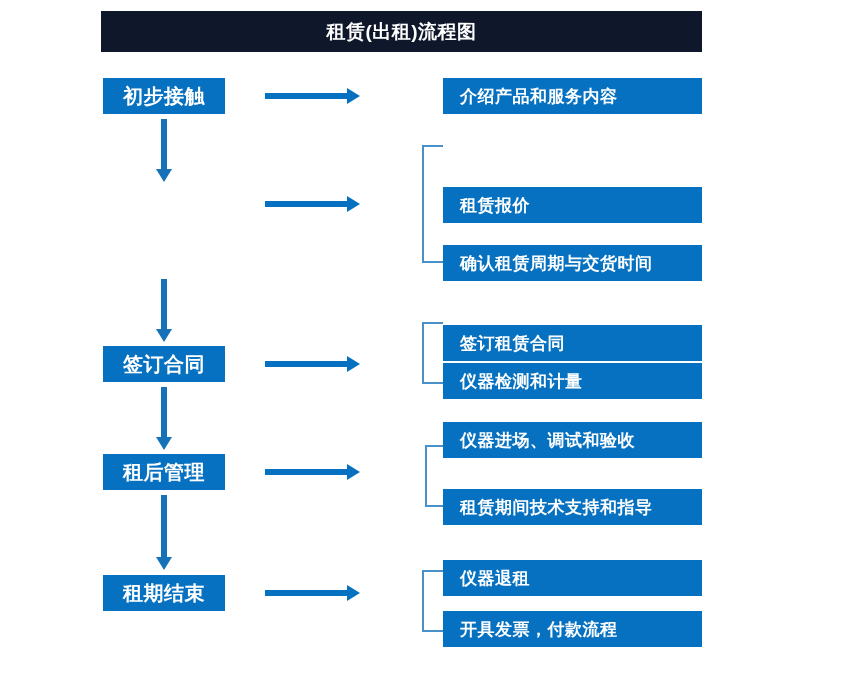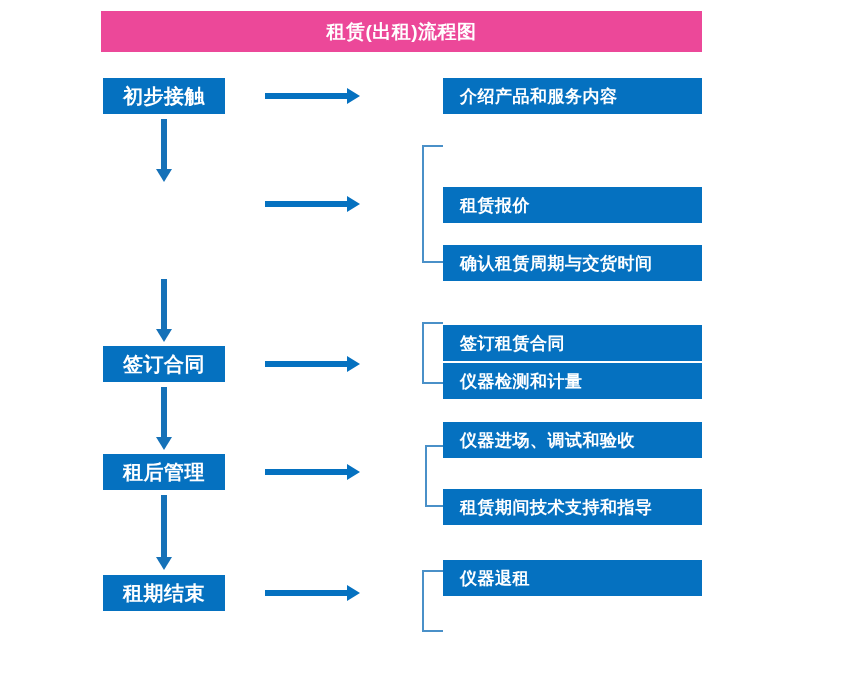--- a/index.html
+++ b/index.html
@@ -16,21 +16,21 @@
     height: 688px;
     background: #ffffff;
     overflow: hidden;
   }
   .title-bar {
     position: absolute;
     left: 101px;
     top: 11px;
     width: 601px;
     height: 41px;
-    background: #ec4899;
+    background: #0f172a;
     color: #ffffff;
     font-size: 19px;
     font-weight: bold;
     display: flex;
     align-items: center;
     justify-content: center;
     letter-spacing: 0.5px;
   }
   .stage-box {
     position: absolute;
@@ -125,20 +125,21 @@
   <div class="stage-box" style="top:575px">租期结束</div>
 
   <div class="detail-box" style="top:78px">介绍产品和服务内容</div>
   <div class="detail-box" style="top:187px">租赁报价</div>
   <div class="detail-box" style="top:245px">确认租赁周期与交货时间</div>
   <div class="detail-box" style="top:325px">签订租赁合同</div>
   <div class="detail-box" style="top:363px">仪器检测和计量</div>
   <div class="detail-box" style="top:422px">仪器进场、调试和验收</div>
   <div class="detail-box" style="top:489px">租赁期间技术支持和指导</div>
   <div class="detail-box" style="top:560px">仪器退租</div>
+  <div class="detail-box" style="top:611px">开具发票，付款流程</div>
 
   <div class="h-arrow" style="left:265px; top:88px; width:95px;">
     <div class="stem" style="width:82px;"></div>
     <div class="head" style="left:82px;"></div>
   </div>
   <div class="h-arrow" style="left:265px; top:196px; width:95px;">
     <div class="stem" style="width:82px;"></div>
     <div class="head" style="left:82px;"></div>
   </div>
   <div class="h-arrow" style="left:265px; top:356px; width:95px;">

